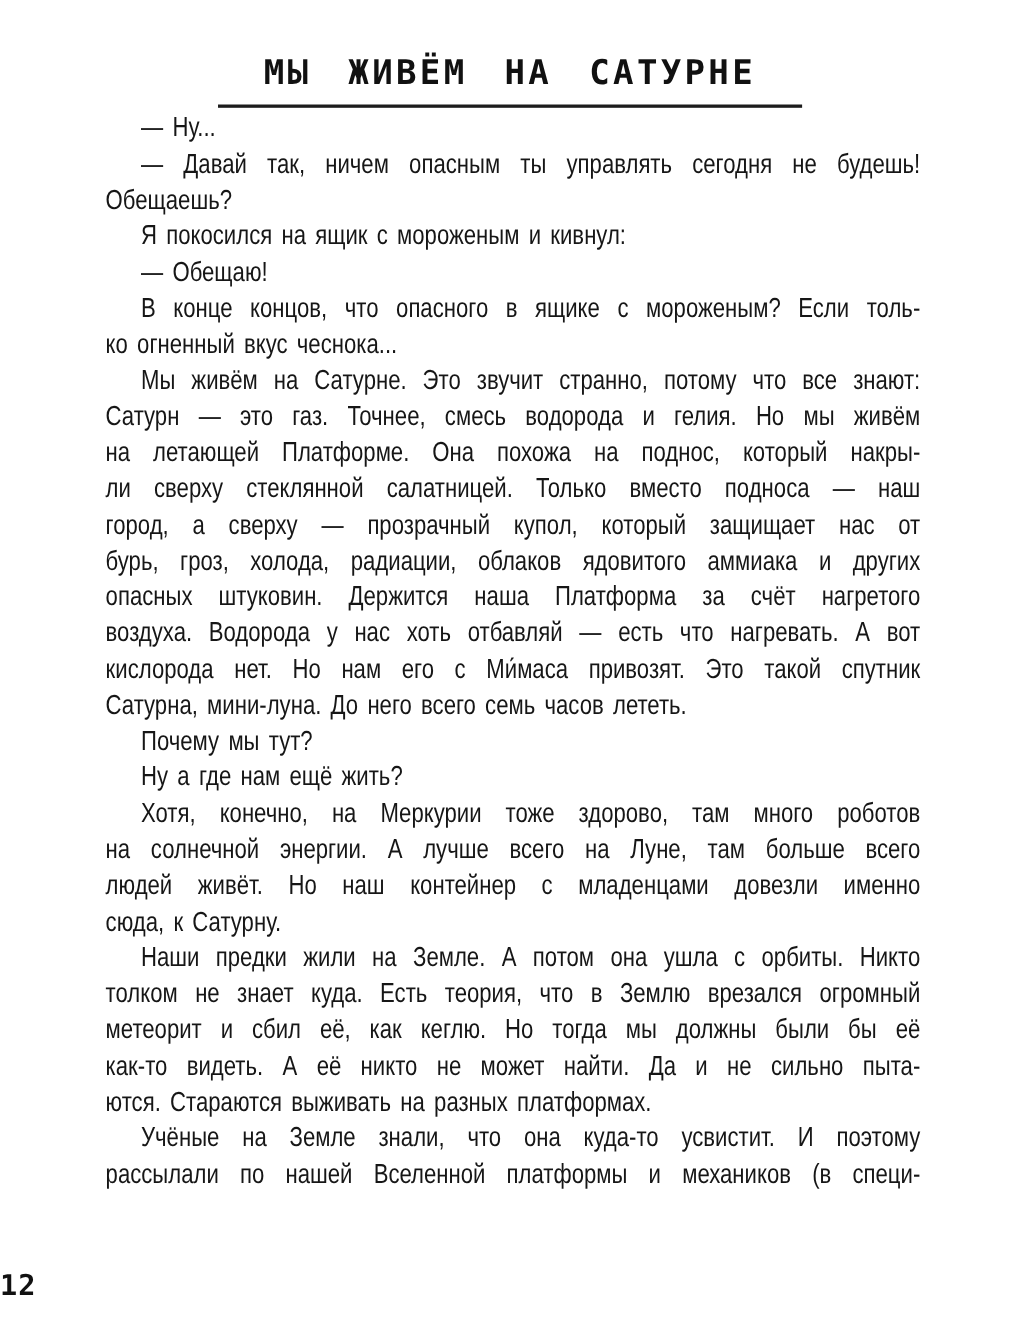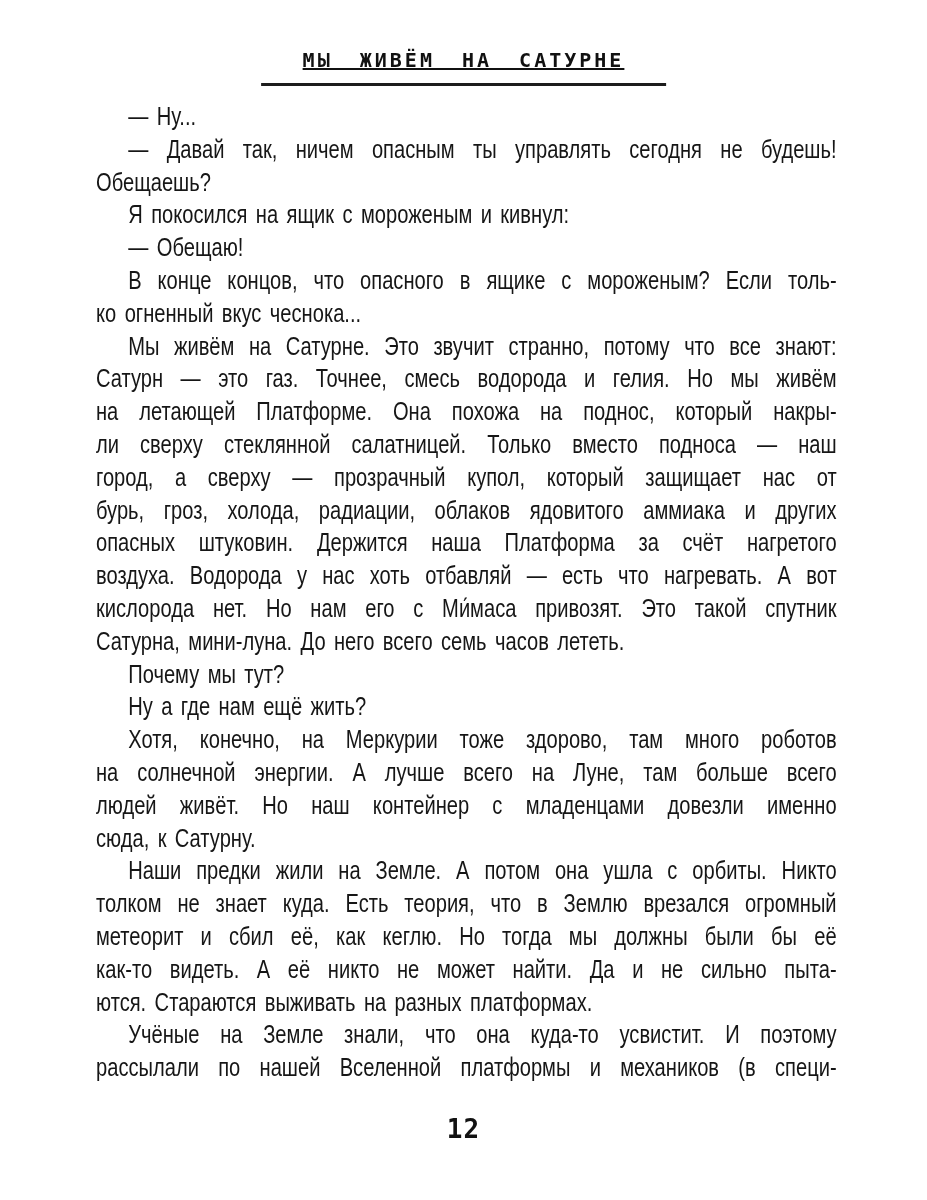--- a/index.html
+++ b/index.html
@@ -14,52 +14,50 @@
     margin: 0 auto;
   }
   .chapter-header {
     position: absolute;
     top: 48px;
     left: 50%;
     transform: translateX(-50%);
     text-align: center;
     font-family: "DejaVu Sans Mono", monospace;
     font-weight: bold;
-    font-size: 20px;
+    font-size: 31px;
     letter-spacing: 3px;
     word-spacing: 12px;
     white-space: nowrap;
     padding: 0 42px 11px 42px;
     border-bottom: 3px solid #1c1c1c;
     color: #111111;
-    text-decoration: underline;
   }
   .body-text {
     position: absolute;
     top: 100px;
     left: 96px;
     width: 740px;
   }
   .body-inner {
     width: 920px;
     transform: scaleX(0.805);
     transform-origin: 0 0;
     font-size: 25px;
     line-height: 32.8px;
     word-spacing: 0.14em;
   }
   .line { height: 32.8px; text-align: left; }
   .line.j { text-align: justify; text-align-last: justify; }
   .line.ind { text-indent: 40px; }
   .page-number {
     position: absolute;
-    top: 1114px;
+    top: 1154px;
     left: 0;
     width: 100%;
-    text-align: center;
     font-family: "DejaVu Sans Mono", monospace;
     font-weight: bold;
     font-size: 26px;
     letter-spacing: 1px;
     color: #111111;
   }
 </style>
 </head>
 <body>
 

